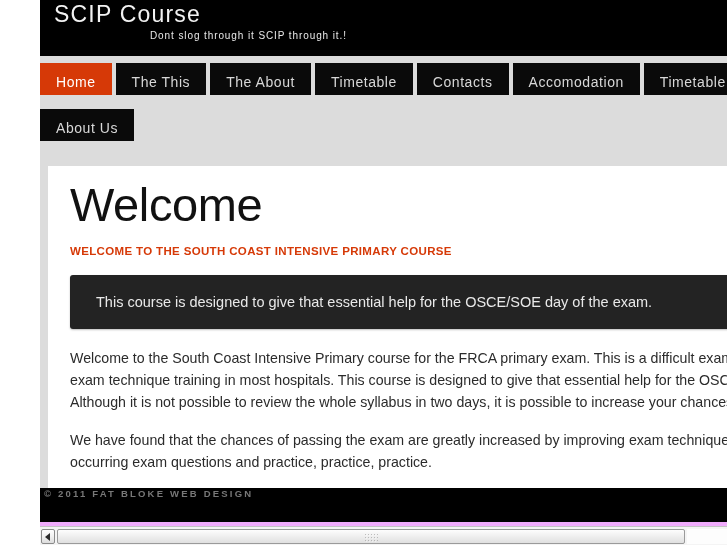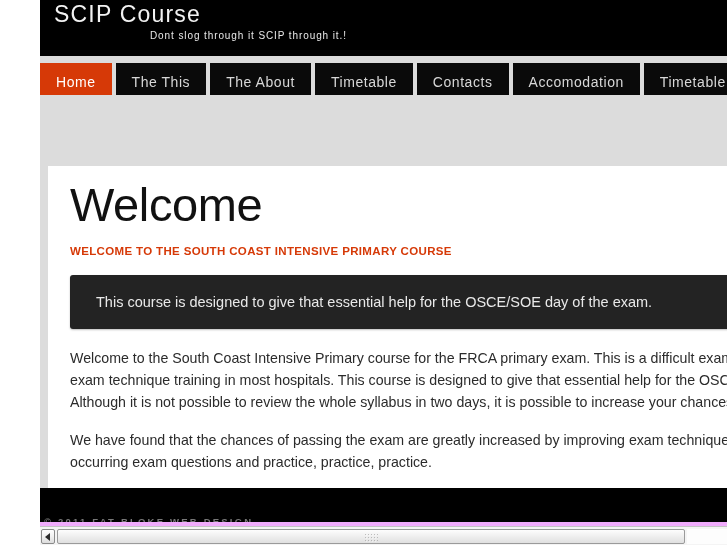--- a/index.html
+++ b/index.html
@@ -145,21 +145,21 @@
   #site-footer {
     position: absolute;
     left: 0;
     top: 488px;
     width: 900px;
     height: 34px;
     background: #000000;
   }
   #footer-text {
     position: absolute;
-    left: 4px; top: 28px;
+    left: 4px; top: 0;
     font-size: 9.5px;
     font-weight: bold;
     letter-spacing: 2.2px;
     color: #787878;
     white-space: nowrap;
   }
 
   
   .sb-btn {
     background: linear-gradient(to bottom, #fefefe 0%, #f2f2f2 45%, #dddddd 100%);
@@ -302,20 +302,23 @@
 
     <div id="site-header">
       <div id="site-title">SCIP  Course</div>
       <div id="site-tagline">Dont  slog  through  it  SCIP  through  it.!</div>
     </div>
 
     <div id="main-nav">
       <div class="nav-row" style="top:7px;">
         <div class="nav-item active">Home</div><div class="nav-item">The This</div><div class="nav-item">The About</div><div class="nav-item">Timetable</div><div class="nav-item">Contacts</div><div class="nav-item">Accomodation</div><div class="nav-item">Timetable</div><div class="nav-item">Application</div>
       </div>
+      <div class="nav-row" style="top:53px;">
+        <div class="nav-item">About Us</div>
+      </div>
     </div>
 
     <div id="content-card">
       <div id="content-inner">
         <h1 id="page-title">Welcome</h1>
         <div id="page-subtitle">WELCOME TO THE SOUTH COAST INTENSIVE PRIMARY COURSE</div>
         <div id="callout">This course is designed to give that essential help for the OSCE/SOE day of the exam.</div>
         <p class="body-para" id="para-1">Welcome to the South Coast Intensive Primary course for the FRCA primary exam. This is a difficult exam not helped by the lack of exam technique training in most hospitals. This course is designed to give that essential help for the OSCE/SOE day of the exam. Although it is not possible to review the whole syllabus in two days, it is possible to increase your chances of passing the exam.</p>
         <p class="body-para" id="para-2">We have found that the chances of passing the exam are greatly increased by improving exam technique, looking at commonly occurring exam questions and practice, practice, practice.</p>
       </div>

